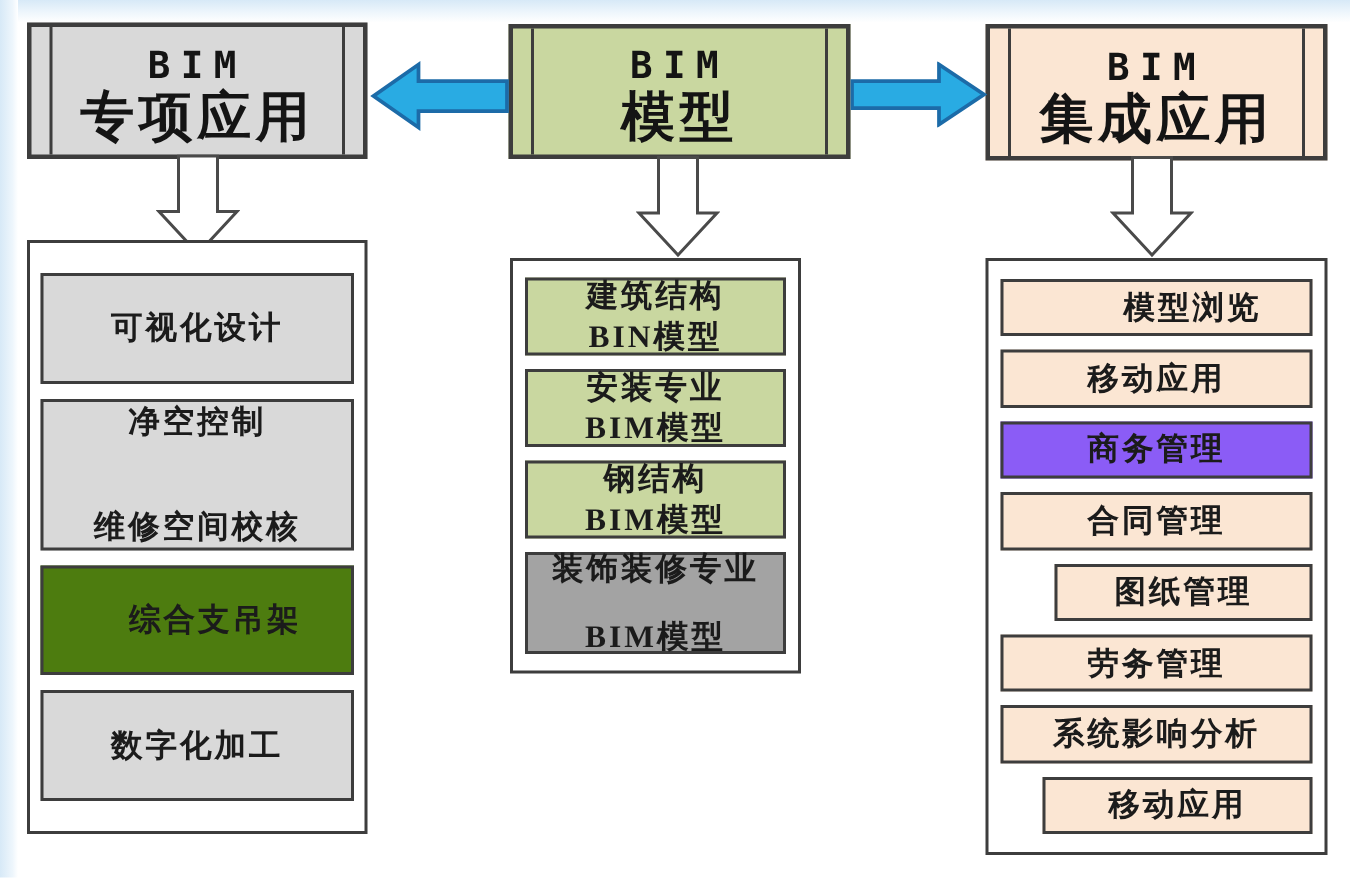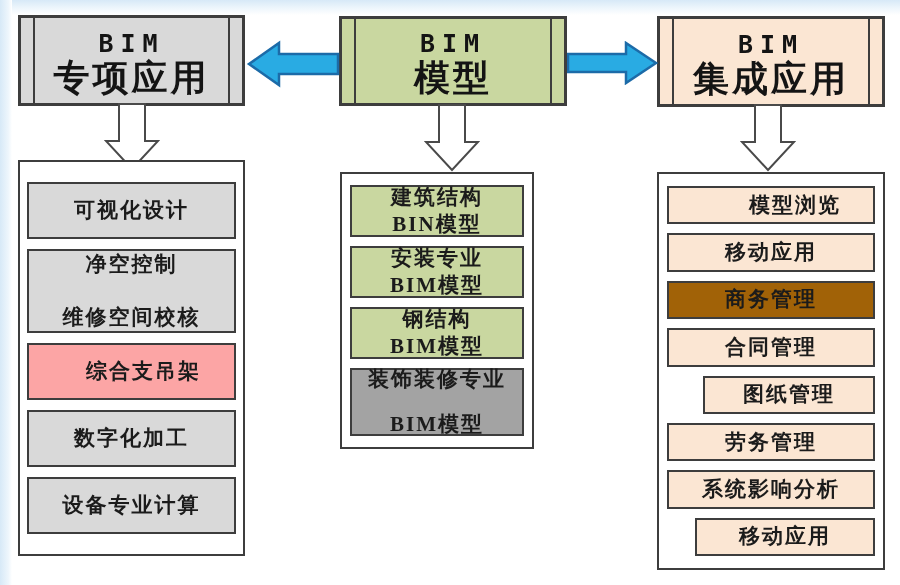--- a/index.html
+++ b/index.html
@@ -114,28 +114,25 @@
 </svg>
 
 <div class="container" id="container-special">
     <div class="item" style="background: rgb(217, 217, 217);">
       <div>可视化设计</div>
     </div>
     <div class="item" style="background: rgb(217, 217, 217); justify-content: space-between;">
       <div>净空控制</div>
       <div>维修空间校核</div>
     </div>
-    <div class="item" style="background: #fca5a5; padding-left: 24px;">
+    <div class="item" style="background: #4d7c0f; padding-left: 24px;">
       <div>综合支吊架</div>
     </div>
     <div class="item" style="background: rgb(217, 217, 217);">
       <div>数字化加工</div>
-    </div>
-    <div class="item" style="background: rgb(217, 217, 217);">
-      <div>设备专业计算</div>
     </div>
   </div>
 <div class="container" id="container-model">
     <div class="item" style="background: rgb(201, 215, 160);">
       <div>建筑结构</div>
       <div>BIN模型</div>
     </div>
     <div class="item" style="background: rgb(201, 215, 160);">
       <div>安装专业</div>
       <div>BIM模型</div>
@@ -149,21 +146,21 @@
       <div>BIM模型</div>
     </div>
   </div>
 <div class="container" id="container-integrated">
     <div class="item" style="background: rgb(251, 230, 211); padding-left: 48px;">
       <div>模型浏览</div>
     </div>
     <div class="item" style="background: rgb(251, 230, 211);">
       <div>移动应用</div>
     </div>
-    <div class="item" style="background: #a16207;">
+    <div class="item" style="background: #8b5cf6;">
       <div>商务管理</div>
     </div>
     <div class="item" style="background: rgb(251, 230, 211);">
       <div>合同管理</div>
     </div>
     <div class="item" style="background: rgb(251, 230, 211); margin-left: 36px;">
       <div>图纸管理</div>
     </div>
     <div class="item" style="background: rgb(251, 230, 211);">
       <div>劳务管理</div>

